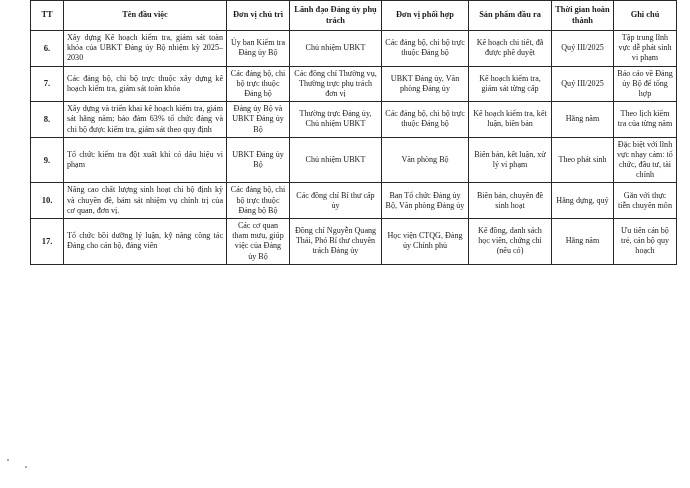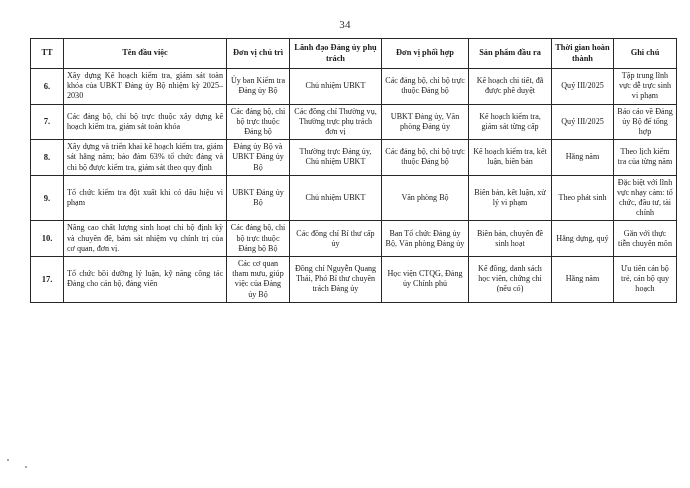--- a/index.html
+++ b/index.html
@@ -91,21 +91,20 @@
     border-radius: 50%;
   }
   .speck-a { left: 7px;  top: 459px; width: 2px; height: 2px; }
   .speck-b { left: 25px; top: 466px; width: 2px; height: 2px; }
 </style>
 </head>
 <body>
 
 <div class="page">
 
-  <div class="page-number">34</div>
 
   <div class="table-wrap">
     <table class="doc-table">
       <colgroup>
         <col class="c-tt">
           <col class="c-name">
           <col class="c-chutri">
           <col class="c-lanhdao">
         <col class="c-phoihop">
           <col class="c-sanpham">
@@ -126,21 +125,21 @@
       </thead>
       <tbody>
         <tr>
           <td class="tt">6.</td>
           <td class="name">Xây dựng Kế hoạch kiểm tra, giám sát toàn khóa của UBKT Đảng ủy Bộ nhiệm kỳ 2025–2030</td>
           <td class="ctr">Ủy ban Kiểm tra Đảng ủy Bộ</td>
           <td class="ctr">Chủ nhiệm UBKT</td>
           <td class="ctr">Các đảng bộ, chi bộ trực thuộc Đảng bộ</td>
           <td class="ctr">Kế hoạch chi tiết, đã được phê duyệt</td>
           <td class="ctr">Quý III/2025</td>
-          <td class="ctr">Tập trung lĩnh vực dễ trực sinh vi phạm</td>
+          <td class="ctr">Tập trung lĩnh vực dễ phát sinh vi phạm</td>
         </tr>
         <tr>
           <td class="tt">7.</td>
           <td class="name">Các đảng bộ, chi bộ trực thuộc xây dựng kế hoạch kiểm tra, giám sát toàn khóa</td>
           <td class="ctr">Các đảng bộ, chi bộ trực thuộc Đảng bộ</td>
           <td class="ctr">Các đồng chí Thường vụ, Thường trực phụ trách đơn vị</td>
           <td class="ctr">UBKT Đảng ủy, Văn phòng Đảng ủy</td>
           <td class="ctr">Kế hoạch kiểm tra, giám sát từng cấp</td>
           <td class="ctr">Quý III/2025</td>
           <td class="ctr">Báo cáo về Đảng ủy Bộ để tổng hợp</td>

